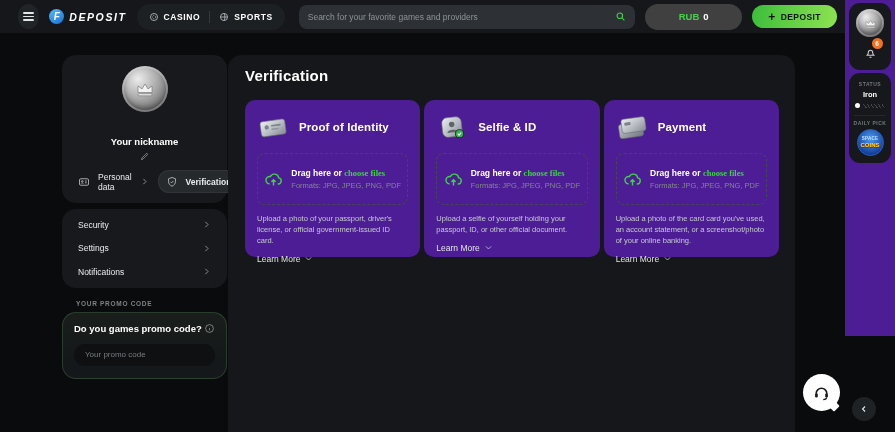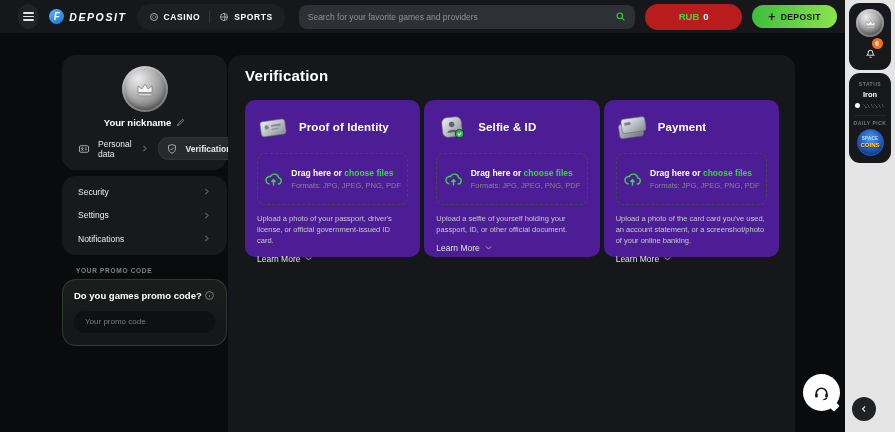--- a/index.html
+++ b/index.html
@@ -23,31 +23,31 @@
   .nav-pill { display:flex; align-items:center; background:#1d2023; border-radius:14px; height:26px; padding:0 12px; gap:9px; }
   .nav-btn { display:flex; align-items:center; gap:5px; background:none; border:none; cursor:pointer;
     color:#fff; font-weight:700; font-size:8.5px; letter-spacing:.6px; font-family:inherit; }
   .nav-btn svg { width:10px; height:10px; color:#b9bec2; }
   .nav-divider { width:1px; height:12px; background:#35393d; }
   .search { width:393px; height:24px; background:#2d3135; border-radius:8px;
     display:flex; align-items:center; padding:0 9px; margin-left:4px; }
   .search input { flex:1; background:none; border:none; outline:none; color:#d4d7da; font-size:8.5px; font-family:inherit; }
   .search input::placeholder { color:#8e9397; }
   .search svg { width:11px; height:11px; color:#3fd147; }
-  .balance { margin-left:auto; height:26px; min-width:97px; background:#b91c1c; border-radius:14px;
+  .balance { margin-left:auto; height:26px; min-width:97px; background:#404040; border-radius:14px;
     display:flex; align-items:center; justify-content:center; gap:4px;
     font-size:9.5px; font-weight:700; cursor:pointer; }
   .balance .cur { color:#42d24a; } .balance .amt { color:#fff; }
   .deposit { height:23px; width:100px; border:none; border-radius:12px; cursor:pointer;
     background:linear-gradient(100deg,#3cbd3b,#8ee350); color:#0c150c;
     display:flex; align-items:center; justify-content:center; gap:5px; font-weight:800; font-size:8.5px;
     letter-spacing:.4px; font-family:inherit; }
   .deposit .plus { font-size:12px; font-weight:800; line-height:1; }
   
-  .rail { position:absolute; right:0; top:0; width:50px; height:432px; background:#e5e5e5; }
+  .rail { position:absolute; right:0; top:0; width:50px; height:336px; background:#4c1d95; }
   .rail-card { margin:3px 4px 0; background:#16181b; border-radius:11px; padding:6px 0 7px;
     display:flex; flex-direction:column; align-items:center; }
   .coin { border-radius:50%;
     background:radial-gradient(circle at 35% 28%, #ececec, #a8a8a8 45%, #636363 85%);
     box-shadow:inset 0 0 0 2px rgba(255,255,255,.28), inset 0 -3px 6px rgba(0,0,0,.5);
     display:flex; align-items:center; justify-content:center; }
   .avatar-sm { width:28px; height:28px; cursor:pointer; }
   .avatar-sm svg { width:15px; height:15px; }
   .bell-wrap { position:relative; margin-top:8px; cursor:pointer; }
   .bell-wrap svg { width:13px; height:13px; color:#c9cdd0; }
@@ -69,22 +69,22 @@
   .collapse { position:absolute; left:7px; top:397px; width:24px; height:24px; border-radius:50%;
     background:#1f2225; border:none; color:#e8ebed; cursor:pointer;
     display:flex; align-items:center; justify-content:center; }
   .collapse svg { width:10px; height:10px; }
   
   .sidebar { position:absolute; left:62px; top:55px; width:165px; }
   .side-card { background:#17191c; border-radius:14px; }
   .profile-card { padding:11px 8px 10px; }
   .avatar-lg { width:46px; height:46px; margin:0 auto; }
   .avatar-lg svg { width:24px; height:24px; }
-  .nickname { margin-top:5px; display:flex; align-items:center; justify-content:center; gap:5px;
-    color:#fff; font-size:9.5px; font-weight:600; }
+  .nickname { margin-top:24px; display:flex; align-items:center; justify-content:space-between; gap:5px;
+    color:#fff; font-size:9.5px; font-weight:600;flex-direction:column; }
   .nickname svg { width:9px; height:9px; color:#a9aeb2; cursor:pointer; }
   .menu { margin-top:9px; display:flex; flex-direction:row; gap:1px; }
   .menu-item { height:23px; display:flex; align-items:center; gap:8px; padding:0 8px;
     border-radius:11px; color:#e9ebed; font-size:8.5px; cursor:pointer; }
   .menu-item .mi-icon { width:12px; height:12px; color:#b2b7bb; flex:0 0 auto; }
   .chev { margin-left:auto; width:9px; height:9px; color:#969a9e; flex:0 0 auto; }
   .menu-item.active { background:#272a2d; font-weight:700; box-shadow:inset 0 0 0 1px #303438; }
   .menu-item.active .chev { color:#dfe2e4; }
   .links-card { margin-top:6px; padding:4px 8px; }
   .link-row { height:23.5px; display:flex; align-items:center; padding:0 8px;
@@ -104,21 +104,21 @@
   .page-title { margin:12px 0 0 17px; color:#fff; font-size:15px; font-weight:600; letter-spacing:.2px; }
   .cards { display:flex; gap:4px; margin:16px 16px 0 17px; }
   .vcard { width:176px; height:157px; background:#4c1d95; border-radius:10px; padding:13px 12px; }
   .vcard-head { display:flex; align-items:center; gap:10px; height:28px; }
   .vicon { width:32px; height:27px; flex:0 0 auto; display:flex; align-items:center; }
   .vcard-head h2 { color:#fff; font-size:11.5px; font-weight:700; letter-spacing:.1px; }
   .dropzone { margin-top:12px; height:52px; border:1px dashed #45494d; border-radius:8px;
     display:flex; align-items:center; justify-content:center; gap:8px; cursor:pointer; }
   .dropzone .up { width:19px; height:19px; color:#3fd147; flex:0 0 auto; }
   .dz-line1 { font-size:8.5px; font-weight:700; color:#fff; }
-  .dz-line1 .choose { color:#3fd147; cursor:pointer; }
+  .dz-line1 .choose { color:#3fd147; cursor:pointer;font-family:Liberation Serif, serif; }
   .dz-formats { font-size:7.5px; color:#83888c; margin-top:3px; }
   .vdesc { margin-top:9px; font-size:7.5px; line-height:1.45; color:#c6cacd; }
   .learn-more { margin-top:7px; background:none; border:none; padding:0; cursor:pointer;
     color:#e2e5e7; font-size:8.5px; display:flex; align-items:center; gap:4px; font-family:inherit; }
   .learn-more svg { width:9px; height:9px; color:#b6bbbe; }
   
   .chat-fab { position:absolute; left:803px; top:374px; width:37px; height:37px; border-radius:50%;
     background:#fff; border:none; cursor:pointer; display:flex; align-items:center; justify-content:center; }
   .chat-fab::after { content:''; position:absolute; bottom:1px; right:2px; width:8px; height:8px;
     background:#fff; transform:rotate(45deg); border-radius:1px; }

